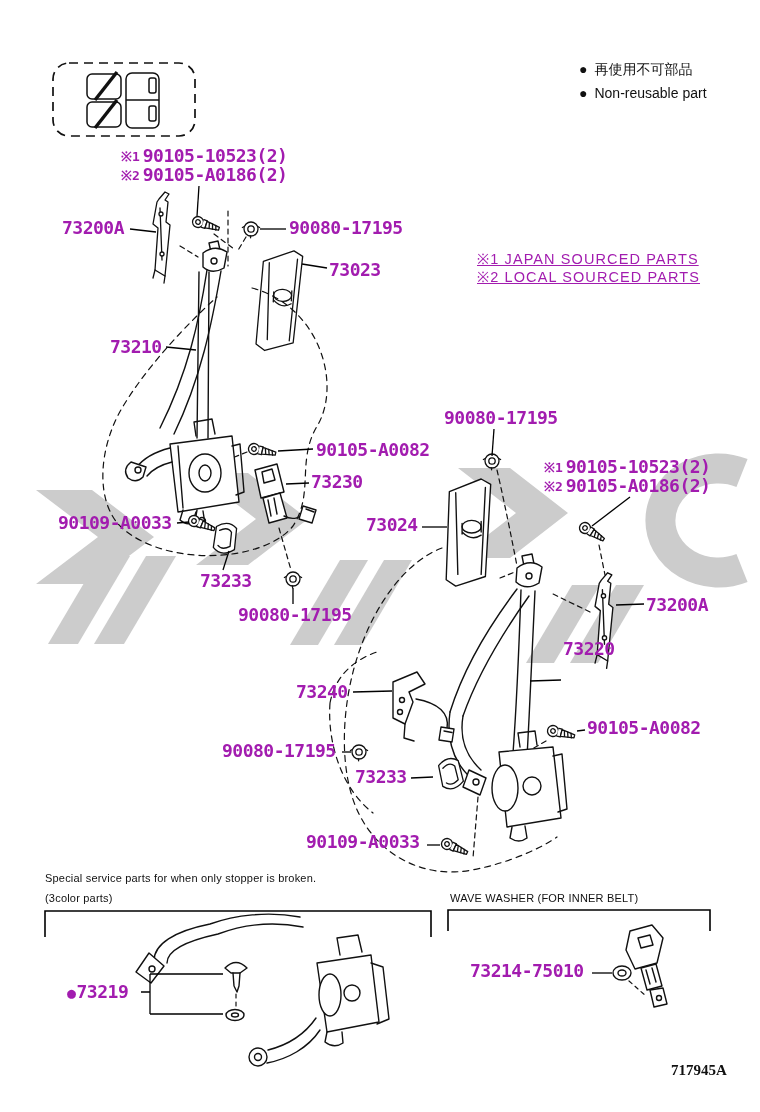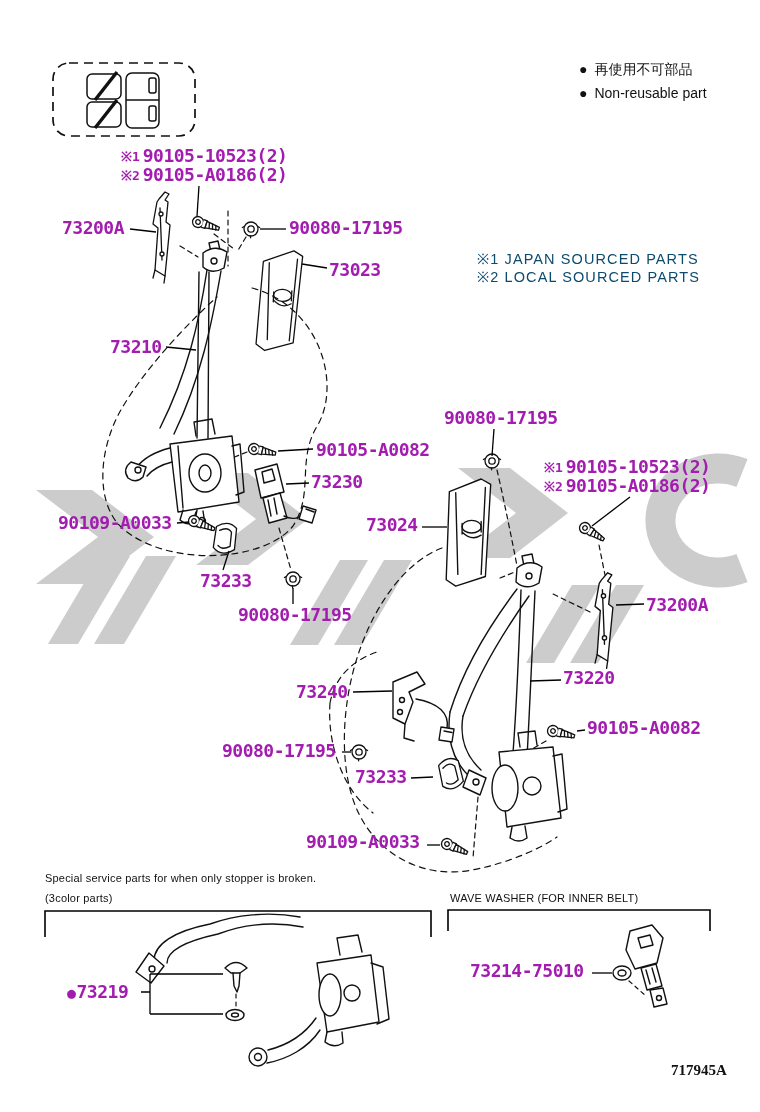--- a/index.html
+++ b/index.html
@@ -3,21 +3,21 @@
 <meta charset="utf-8">
 <style>
   html,body{margin:0;padding:0;background:#ffffff;}
   #page{position:relative;width:760px;height:1112px;background:#fff;overflow:hidden;
         font-family:"Liberation Sans",sans-serif;}
   #art{position:absolute;left:0;top:0;}
   .pn{position:absolute;font-family:"DejaVu Sans Mono",monospace;font-weight:700;
       font-size:18px;line-height:1;letter-spacing:-0.5px;color:#a21caf;white-space:nowrap;}
   .pn .pfx-ref{font-size:13px;font-weight:700;letter-spacing:0;margin-right:3px;vertical-align:1px;}
   .pn .pfx-dot{font-size:15px;margin-right:1px;}
-  .note{position:absolute;font-size:14.5px;letter-spacing:1.1px;color:#0c4a6e;white-space:nowrap;line-height:1.15;}
+  .note{position:absolute;font-size:14.5px;letter-spacing:1.1px;color:#a21caf;white-space:nowrap;line-height:1.15;text-decoration:underline;}
   .cap{position:absolute;font-size:11px;letter-spacing:0.2px;color:#111;white-space:nowrap;line-height:1.15;}
   .legend-item{position:absolute;font-size:14px;color:#111;display:flex;align-items:center;gap:7px;white-space:nowrap;line-height:1;}
   .legend-item .dot{font-size:14px;line-height:1;}
   .docnum{position:absolute;font-family:Liberation Serif, serif;font-weight:600;font-size:15px;color:#111;letter-spacing:0;}
 </style>
 </head>
 <body>
 
 <div id="page">
 
@@ -268,21 +268,21 @@
       <div class="pn" style="left: 444px; top: 409px;"><span>90080-17195</span></div>
       <div class="pn" style="left: 316px; top: 441px;"><span>90105-A0082</span></div>
       <div class="pn" style="left: 311px; top: 473px;"><span>73230</span></div>
       <div class="pn" style="left: 544px; top: 458px;"><span class="pfx-ref">※1</span><span>90105-10523(2)</span></div>
       <div class="pn" style="left: 544px; top: 477px;"><span class="pfx-ref">※2</span><span>90105-A0186(2)</span></div>
       <div class="pn" style="left: 366px; top: 516px;"><span>73024</span></div>
       <div class="pn" style="left: 58px; top: 514px;"><span>90109-A0033</span></div>
       <div class="pn" style="left: 200px; top: 572px;"><span>73233</span></div>
       <div class="pn" style="left: 646px; top: 596px;"><span>73200A</span></div>
       <div class="pn" style="left: 238px; top: 606px;"><span>90080-17195</span></div>
-      <div class="pn" style="left: 563px; top: 669px;"><span>73220</span></div>
+      <div class="pn" style="left: 563px; top: 640px;"><span>73220</span></div>
       <div class="pn" style="left: 296px; top: 683px;"><span>73240</span></div>
       <div class="pn" style="left: 587px; top: 719px;"><span>90105-A0082</span></div>
       <div class="pn" style="left: 222px; top: 742px;"><span>90080-17195</span></div>
       <div class="pn" style="left: 355px; top: 768px;"><span>73233</span></div>
       <div class="pn" style="left: 306px; top: 833px;"><span>90109-A0033</span></div>
       <div class="pn" style="left: 67px; top: 983px;"><span class="pfx-dot">●</span><span>73219</span></div>
       <div class="pn" style="left: 470px; top: 962px;"><span>73214-75010</span></div>
     </div>
 </div>
 

